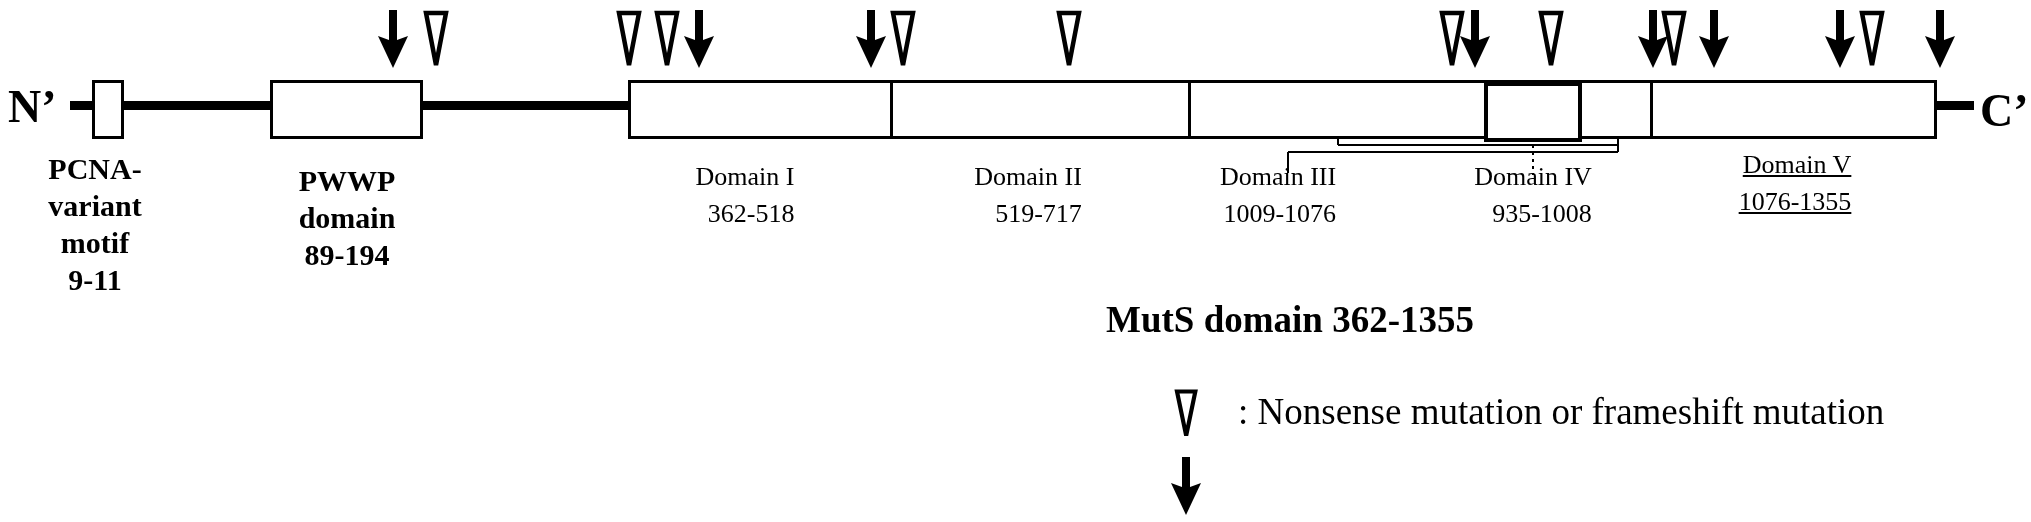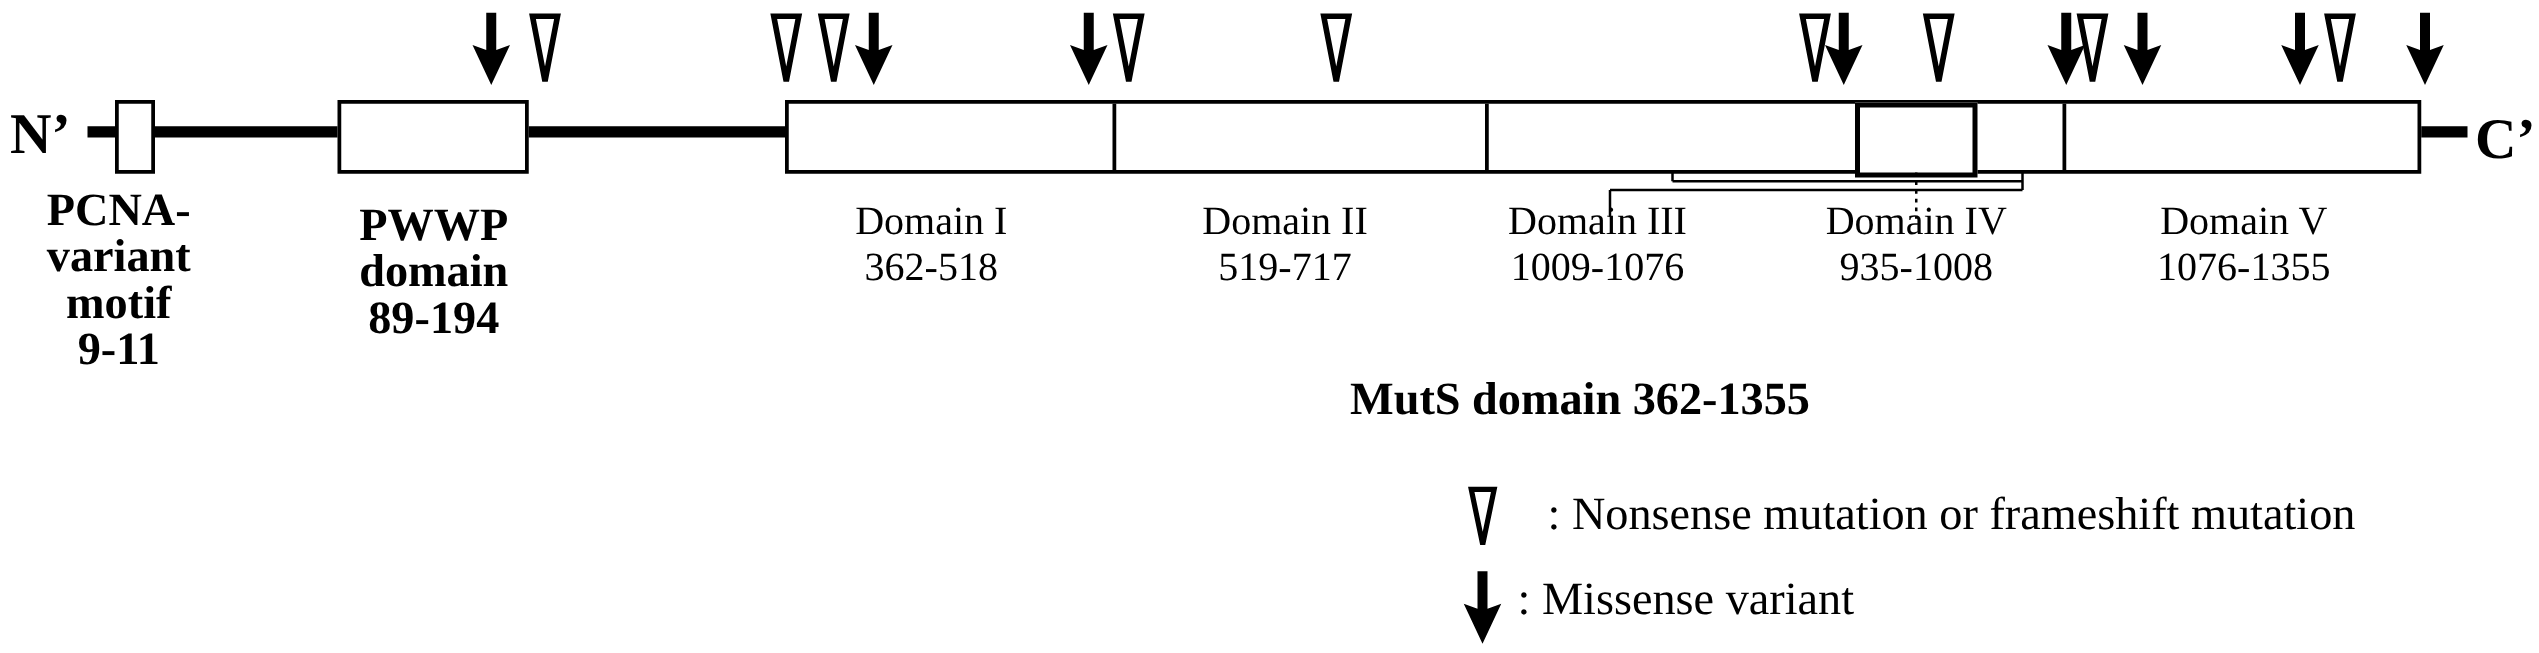--- a/index.html
+++ b/index.html
@@ -5,22 +5,22 @@
   html,body{margin:0;padding:0;background:#ffffff;}
   .canvas{
     position:relative;width:2031px;height:522px;background:#ffffff;
     font-family:"Liberation Serif","DejaVu Serif",serif;color:#000;overflow:hidden;
   }
   .backbone{position:absolute;height:9px;background:#000;}
   .box{position:absolute;background:#fff;border:3px solid #000;box-sizing:border-box;}
   .divider{position:absolute;top:0;bottom:0;width:3px;background:#000;}
   .terminus{position:absolute;font-weight:bold;font-size:46px;line-height:46px;}
   .label{position:absolute;text-align:center;transform:translateX(-50%);}
-  .label.bold{font-weight:bold;font-size:37px;line-height:37px;}
-  .label.plain{font-size:32px;line-height:37px;}
+  .label.bold{font-weight:bold;font-size:30px;line-height:37px;}
+  .label.plain{font-size:26px;line-height:37px;text-align:right;}
   .muts-label{position:absolute;transform:translateX(-50%);font-weight:bold;font-size:37px;line-height:40px;white-space:nowrap;}
   .marker{position:absolute;top:10px;width:36px;height:58px;}
   .bracket-svg{position:absolute;left:1280px;top:137px;width:390px;height:42px;}
   .legend-text{position:absolute;font-size:37px;line-height:40px;white-space:nowrap;}
   .legend-icon{position:absolute;}
 </style>
 </head>
 <body>
 
 <div class="canvas">
@@ -126,30 +126,29 @@
   <div class="label plain" style="left:1278px;top:158px;">
     <div>Domain III</div>
     <div>1009-1076</div>
   </div>
 
   <div class="label plain" style="left:1533px;top:158px;">
     <div>Domain IV</div>
     <div>935-1008</div>
   </div>
 
-  <div class="label plain" style="left:1795px;top:158px;">
+  <div class="label plain" style="left:1795px;top:146px;text-decoration:underline;">
     <div>Domain V</div>
     <div>1076-1355</div>
   </div>
 
-  <div class="muts-label" style="left:1264px;top:300px;font-family:Liberation Serif, serif;">MutS domain 362-1355</div>
+  <div class="muts-label" style="left:1290px;top:300px;font-family:Liberation Serif, serif;">MutS domain 362-1355</div>
 
   <svg class="legend-icon" style="left:1172px;top:386px;width:30px;height:56px;" viewBox="0 0 36 58">
     <polygon points="6,2 28,2 17,55" fill="#fff" stroke="#000" stroke-width="5"></polygon>
   </svg>
   <div class="legend-text" style="left:1214px;top:392px;margin-left:24px;">: Nonsense mutation or frameshift mutation</div>
 
   <svg class="legend-icon" style="left:1168px;top:456px;width:36px;height:60px;" viewBox="0 0 36 58">
     <polygon points="14,0 22,0 22,30 33,26 18,58 3,26 14,30" fill="#000"></polygon>
   </svg>
-  <div class="legend-text" style="left:1214px;top:460px;">: Missense variant</div>
 
 </div>
 
 </body></html>

